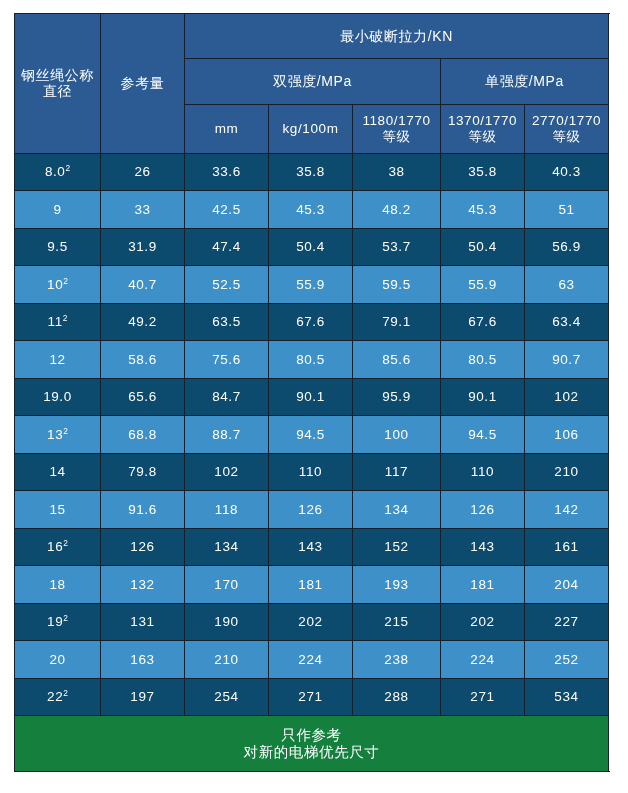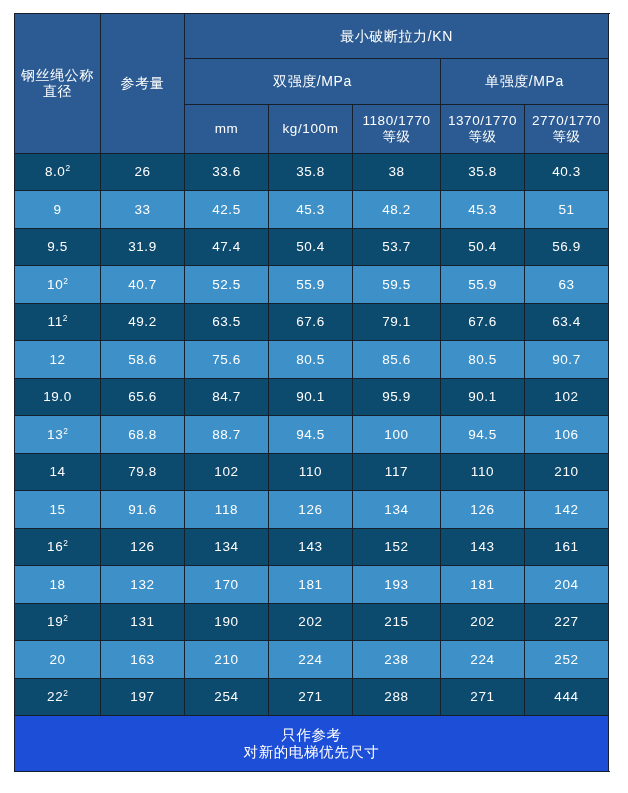--- a/index.html
+++ b/index.html
@@ -76,21 +76,21 @@
   }
   .cell-line { display: block; }
 </style>
 <style>
     html, body { background: #ffffff; }
     table.spec-table td, table.spec-table th { border-color: #16202c; color: #ffffff; }
     table.spec-table { border-color: #16202c; }
     thead td, thead th { background: #2b5b92; }
     tr.row-light td { background: #0c4a6e; }
     tr.row-dark td  { background: #3e91c8; }
-    tfoot td { background: #1d4ed8; }
+    tfoot td { background: #15803d; }
   </style></head>
 <body>
 
 <div class="page">
   <table class="spec-table">
     <colgroup>
       <col style="width:86px">
       <col style="width:84px">
       <col style="width:84px">
       <col style="width:84px">
@@ -260,21 +260,21 @@
           <td>224</td>
           <td>252</td>
         </tr>
         <tr class="row-light">
           <td>22<sup>2</sup></td>
           <td>197</td>
           <td>254</td>
           <td>271</td>
           <td>288</td>
           <td>271</td>
-          <td>444</td>
+          <td>534</td>
         </tr>
       </tbody>
 
     <tfoot>
       <tr>
         <td colspan="7">
           <span class="foot-line">只作参考</span>
           <span class="foot-line">对新的电梯优先尺寸</span>
         </td>
       </tr>

